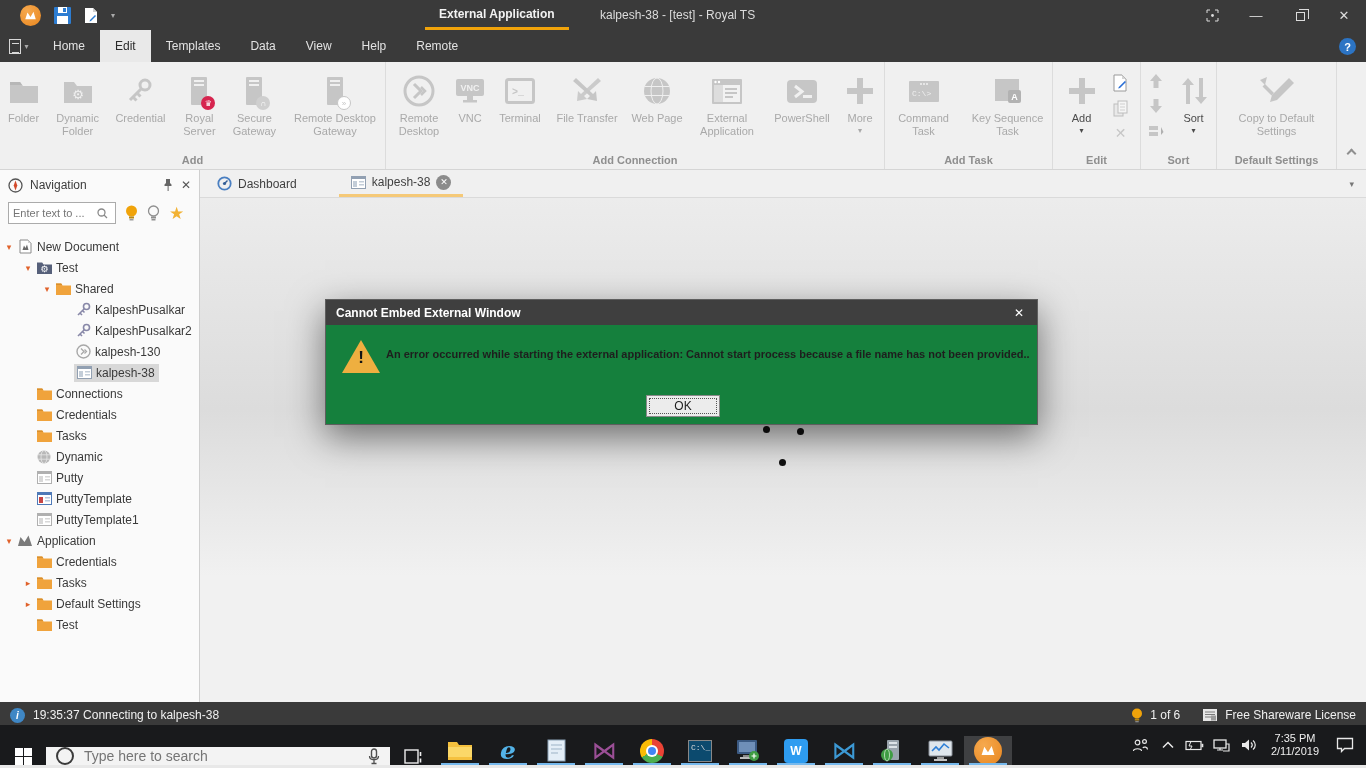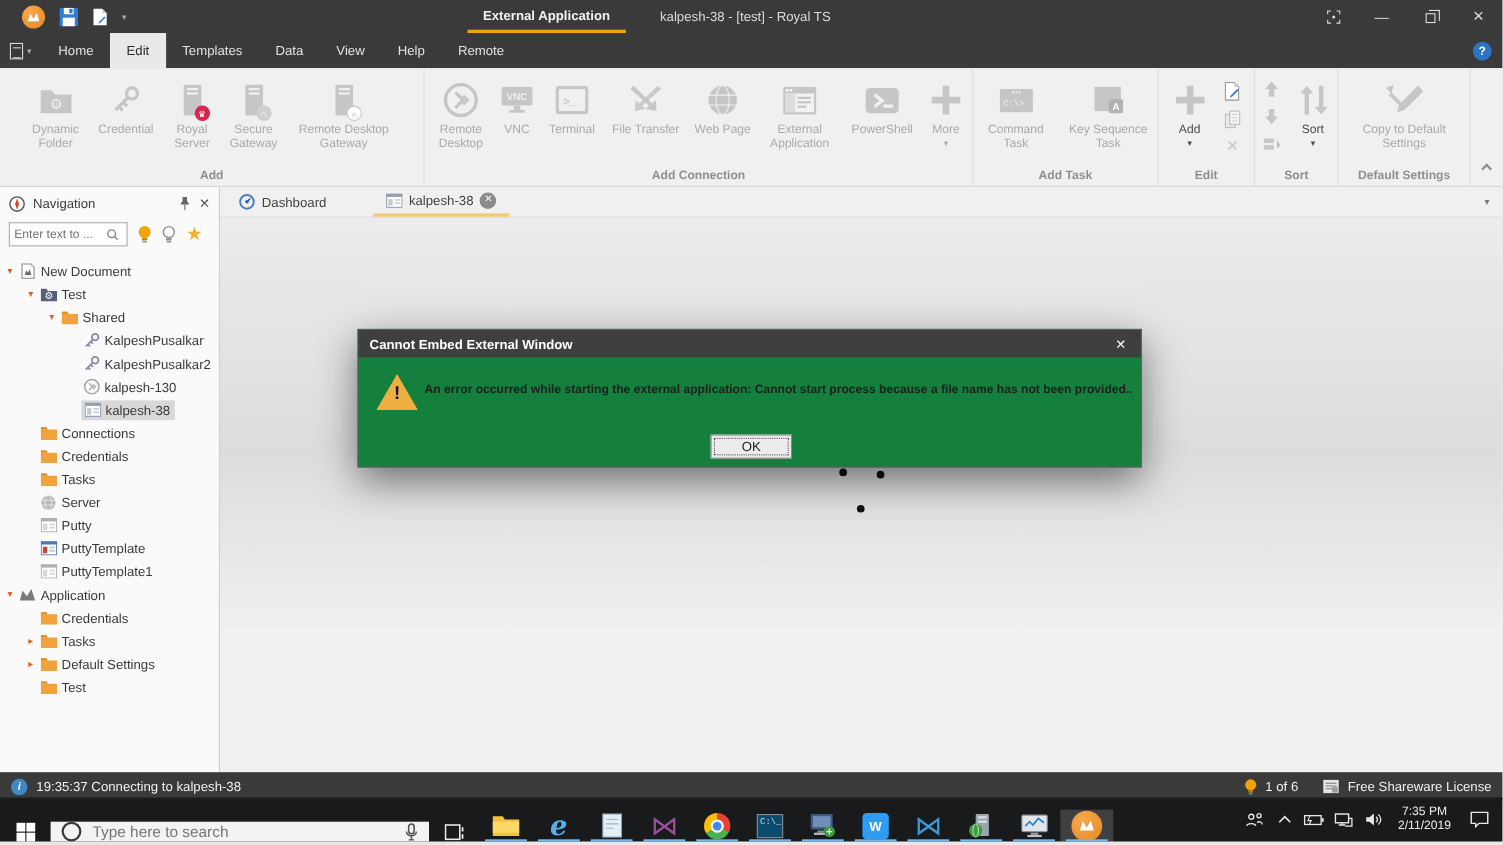--- a/index.html
+++ b/index.html
@@ -166,20 +166,29 @@
   <span class="mtab">Data</span>
   <span class="mtab">View</span>
   <span class="mtab">Help</span>
   <span class="mtab">Remote</span>
 </div>
 <div class="help-btn">?</div>
 
 <div class="ribbon">
 
   <div class="rgrp" style="width:386px">
+    <div class="rbtn" style="width:48px">
+      <span class="ric">
+          <svg width="30" height="26">
+            <path d="M1 4h10l3 4h15v17H1z" fill="#c6c6c6"></path>
+            <path d="M1 4h10l2 3H1z" fill="#b7b7b7"></path>
+          </svg>
+        </span>
+      <span class="rlb">Folder</span>
+    </div>
     <div class="rbtn" style="width:58px">
       <span class="ric">
           <svg width="30" height="26">
             <path d="M1 4h10l3 4h15v17H1z" fill="#c6c6c6"></path>
             <text x="15" y="21" text-anchor="middle" font-size="13" fill="#f0f0f0" font-family="DejaVu Sans">⚙</text>
           </svg>
         </span>
       <span class="rlb">Dynamic Folder</span>
     </div>
     <div class="rbtn" style="width:66px">
@@ -586,21 +595,21 @@
       </div>
     <div class="trow lv1">
         <span class="texp"></span>
         <span class="tico">
           <svg width="14" height="14">
             <circle cx="7" cy="7" r="6.5" fill="#b8b8b8"></circle>
             <ellipse cx="7" cy="7" rx="3" ry="6.5" fill="none" stroke="#e9e9e9" stroke-width=".8"></ellipse>
             <path d="M.8 4.8h12.4M.8 9.2h12.4" stroke="#e9e9e9" stroke-width=".8"></path>
           </svg>
         </span>
-        <span class="tlab">Server</span>
+        <span class="tlab">Dynamic</span>
       </div>
     <div class="trow lv1">
         <span class="texp"></span>
         <span class="tico">
           <svg width="15" height="13">
             <rect x=".5" y=".5" width="14" height="12" fill="#fff" stroke="#b0b0b0"></rect>
             <rect x="0" y="0" width="15" height="3" fill="#b0b0b0"></rect>
             <rect x="2" y="5" width="4" height="6" fill="#d8d8d8"></rect>
             <rect x="8" y="5" width="5" height="1.5" fill="#d8d8d8"></rect>
             <rect x="8" y="8" width="5" height="1.5" fill="#d8d8d8"></rect>

